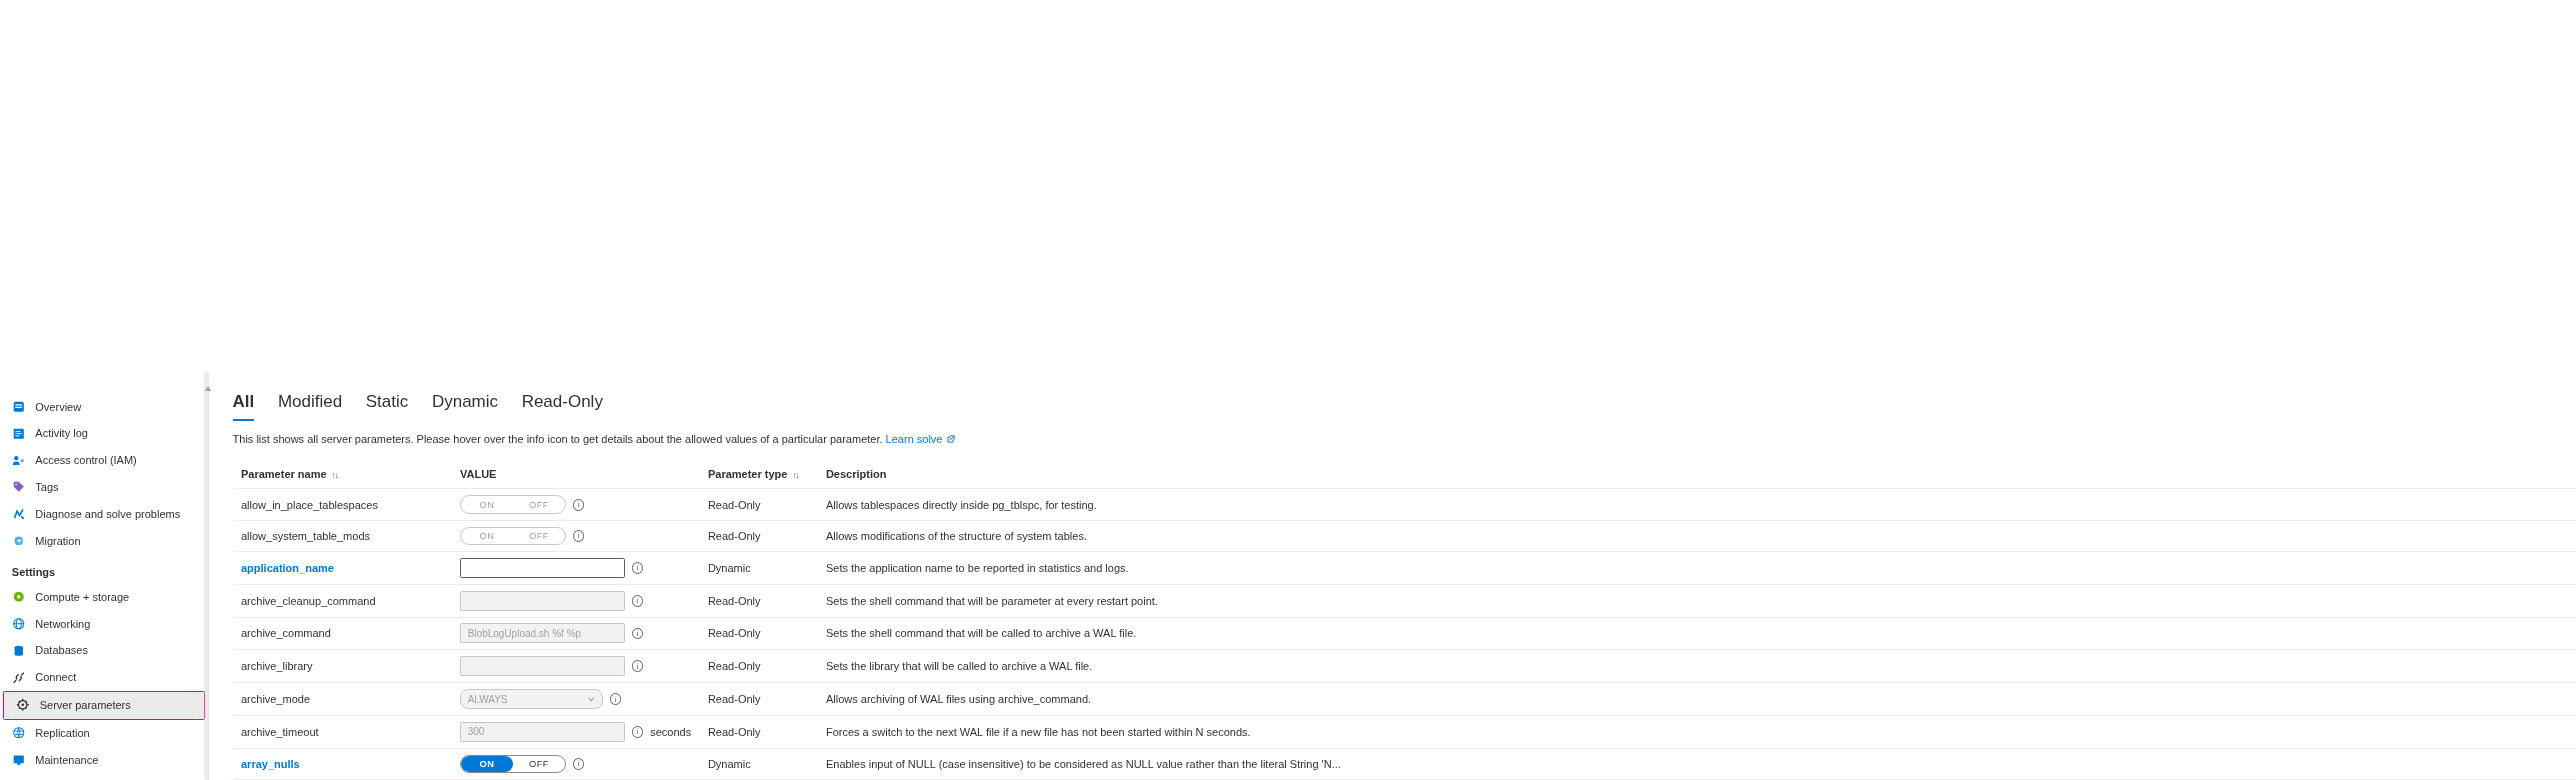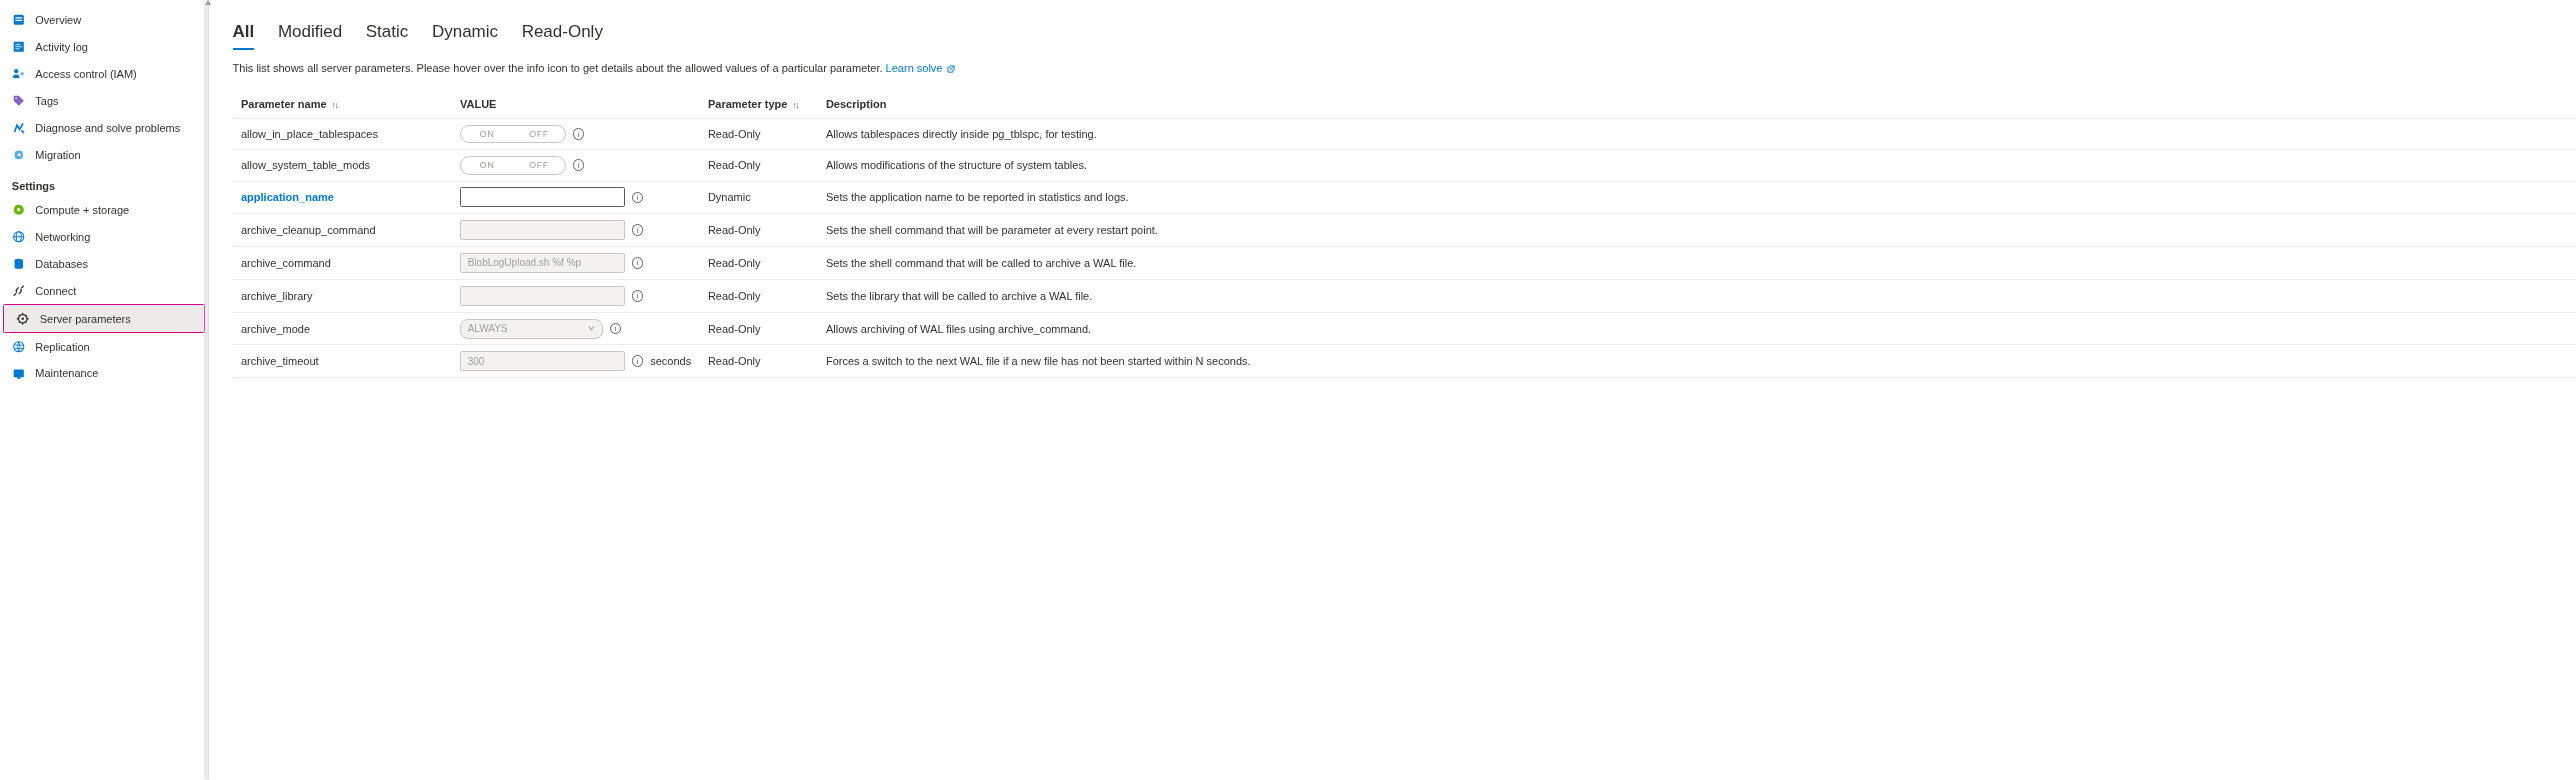--- a/index.html
+++ b/index.html
@@ -1,17 +1,17 @@
 <!DOCTYPE html>
 <html style="font-size:13.5px"><head>
 <meta charset="utf-8">
 <style>
 * { margin: 0; padding: 0; box-sizing: border-box; }
 body { font-family: "Segoe UI", sans-serif; font-size: 11px; color: #323130; background: #fff; }
-.layout { display: flex; min-height: 100vh; }
+.layout { display: flex; min-height: 100vh; align-items: flex-end; }
 .sidebar { width: 209px; border-right: 0.8px solid #edebe9; padding: 6.7px 0; position: relative; }
 .scroll-indicator { position: absolute; right: -3.4px; top: 0; width: 6.7px; height: 17px; }
 .scroll-indicator::before { content: ""; position: absolute; top: 0; left: 0; width: 0; height: 0; border-left: 3.4px solid transparent; border-right: 3.4px solid transparent; border-bottom: 5px solid #8a8886; }
 .nav-item { display: flex; align-items: center; gap: 10px; padding: 6.7px 11.8px; cursor: pointer; font-size: 11px; color: #323130; }
 .nav-item.selected { background: #edebe9; }
 .nav-item .icon { width: 13.5px; height: 13.5px; display: flex; align-items: center; justify-content: center; flex-shrink: 0; }
 .nav-section-label { padding: 11.8px 11.8px 5px 11.8px; font-weight: 600; font-size: 11px; }
 .highlight-box { border: 1.7px solid #e3008c; border-radius: 1.7px; margin: 0 3.4px; }
 .main { flex: 1; padding: 15px 0 0 23.6px; position: relative; }
 .vscroll { position: absolute; left: -5px; top: 0; bottom: 0; width: 5px; background: #ccc; opacity: .4; border-radius: 2.5px; }
@@ -303,17 +303,31 @@
             <td class="col-value">
               <div class="value-cell">
                 <input type="text" class="txt-input" disabled="" value="300" style="">
                 <span class="info-icon">i</span>
                 <span class="suffix">seconds</span>
               </div>
             </td>
             <td class="col-type">Read-Only</td>
             <td>Forces a switch to the next WAL file if a new file has not been started within N seconds.</td>
           </tr>
+          <tr>
+            <td class="col-name"><a href="#" class="param-link">array_nulls</a></td>
+            <td class="col-value">
+              <div class="value-cell">
+                <div class="toggle on">
+                  <span class="on">ON</span>
+                  <span class="off">OFF</span>
+                </div>
+                <span class="info-icon">i</span>
+              </div>
+            </td>
+            <td class="col-type">Dynamic</td>
+            <td>Enables input of NULL (case insensitive) to be considered as NULL value rather than the literal String 'N...</td>
+          </tr>
         </tbody>
     </table>
   </div>
 </div>
 
 
 </body></html>

